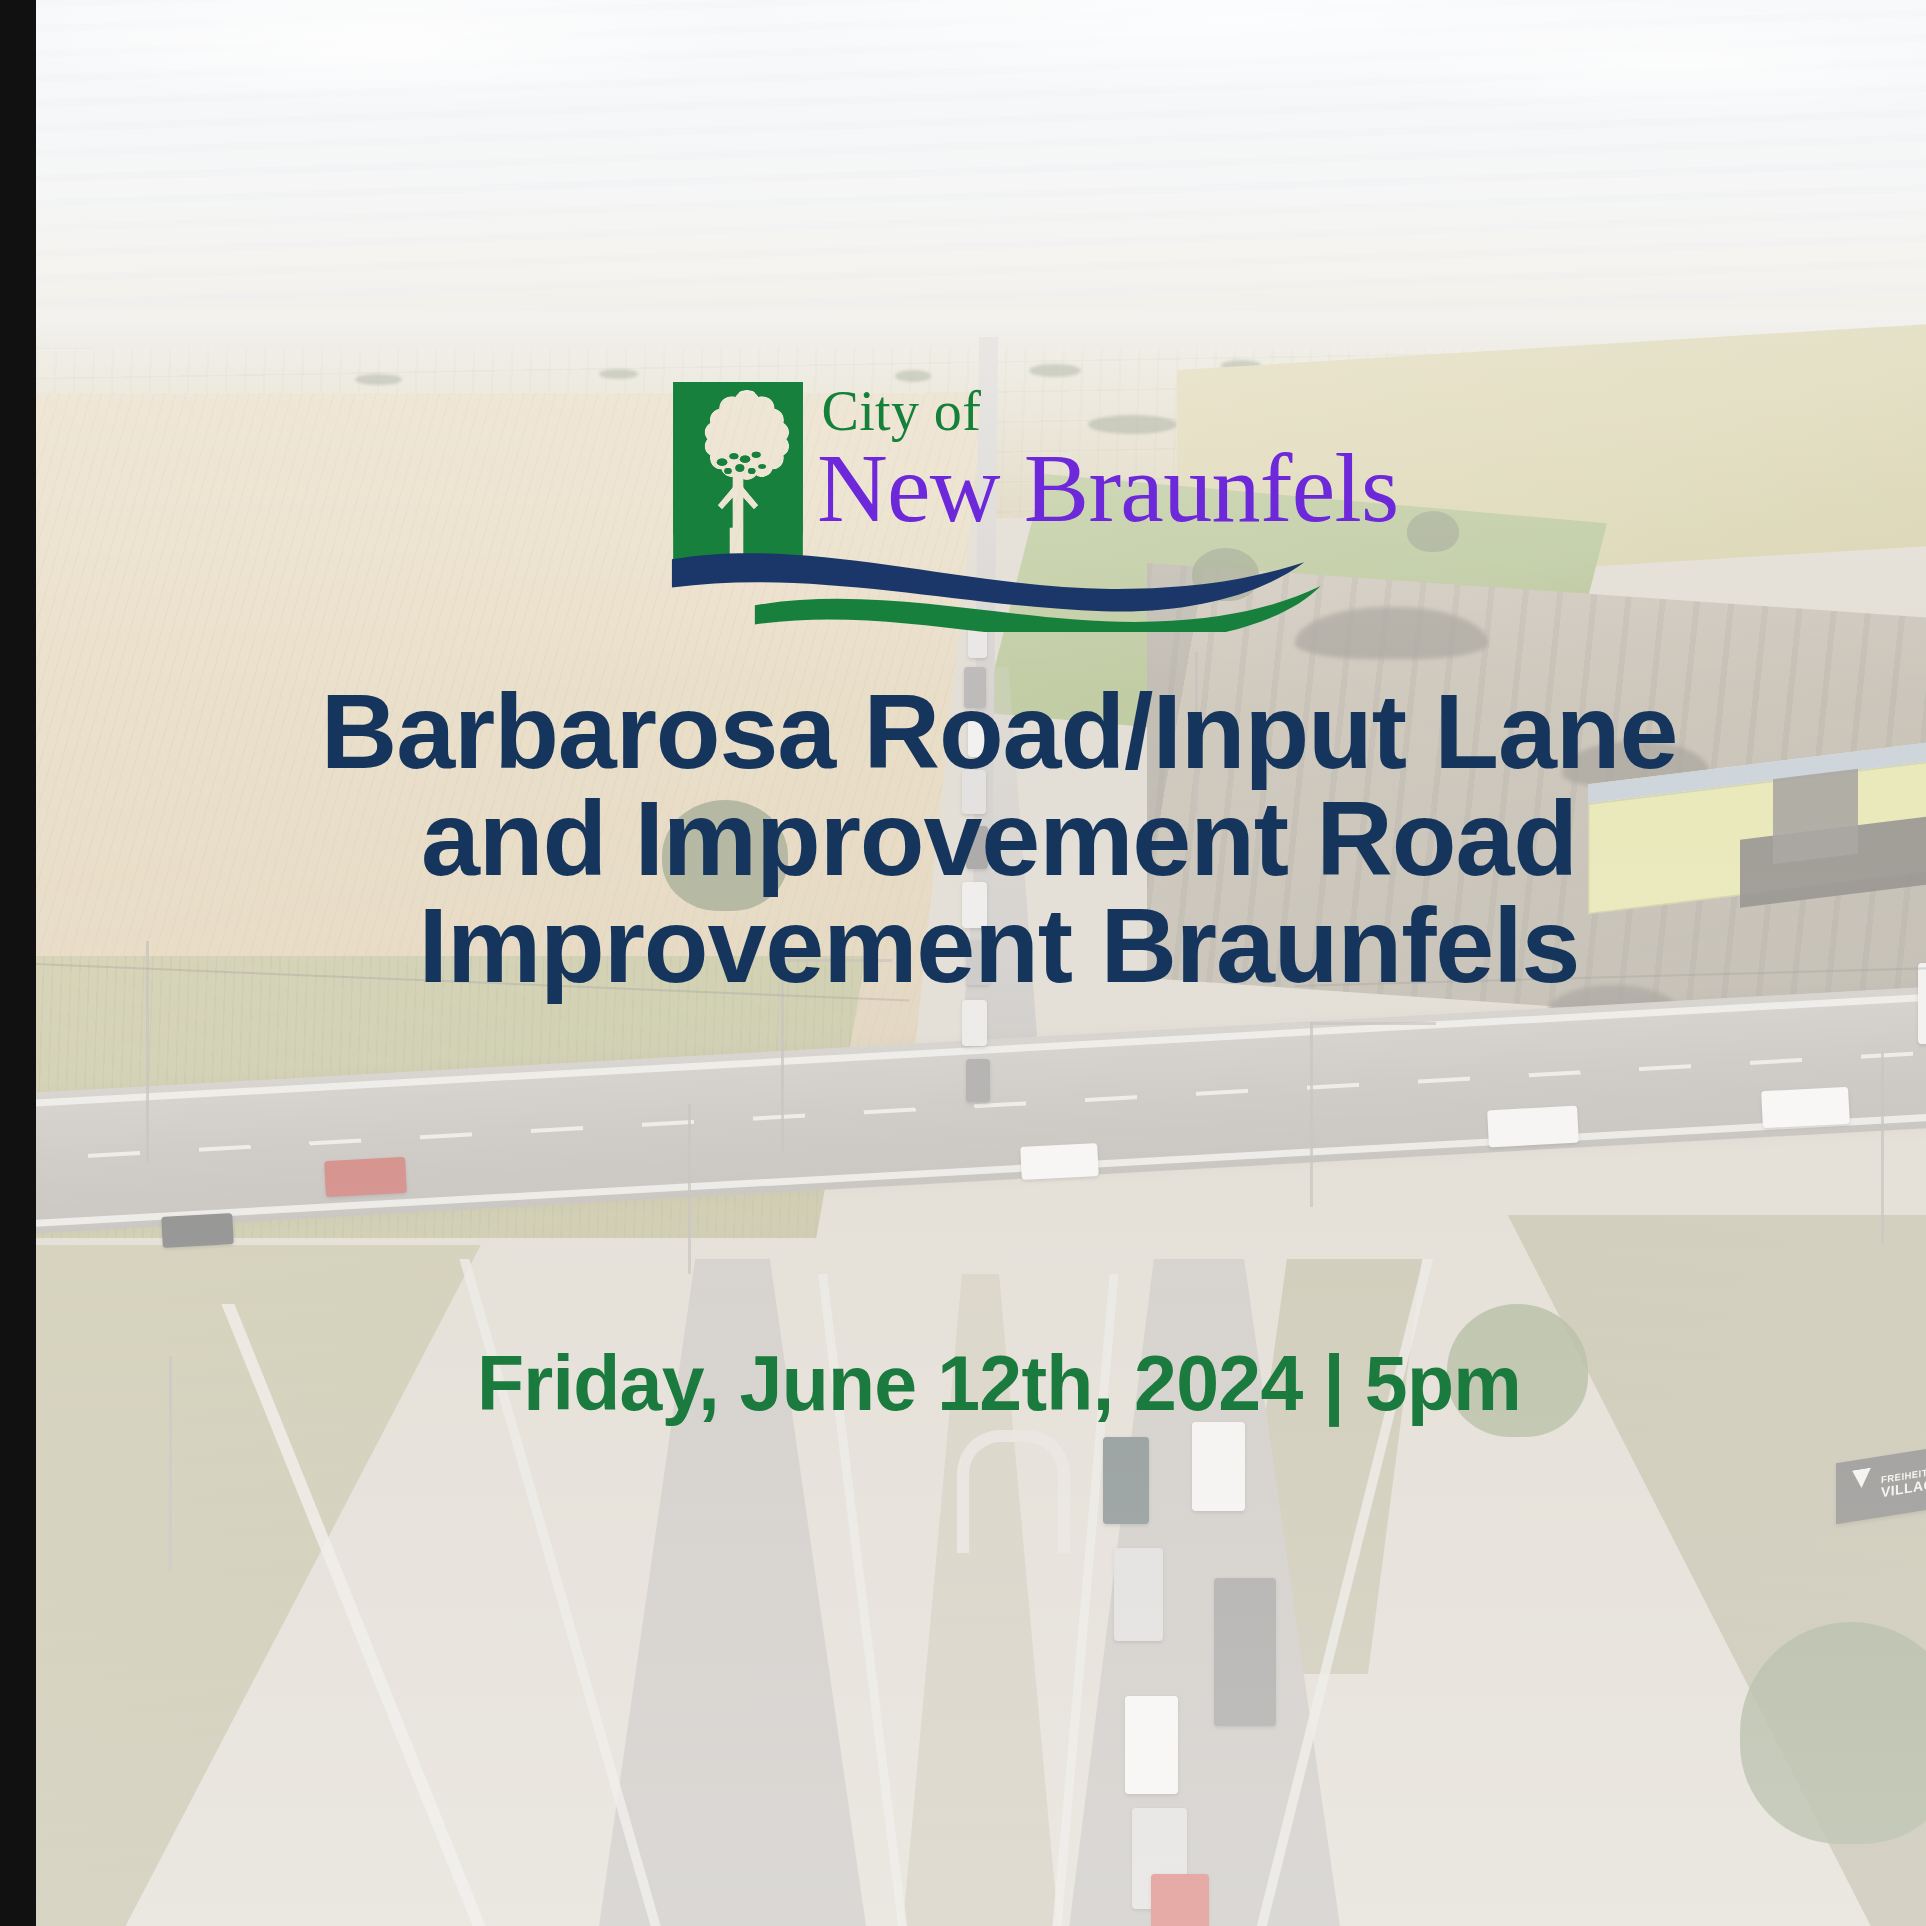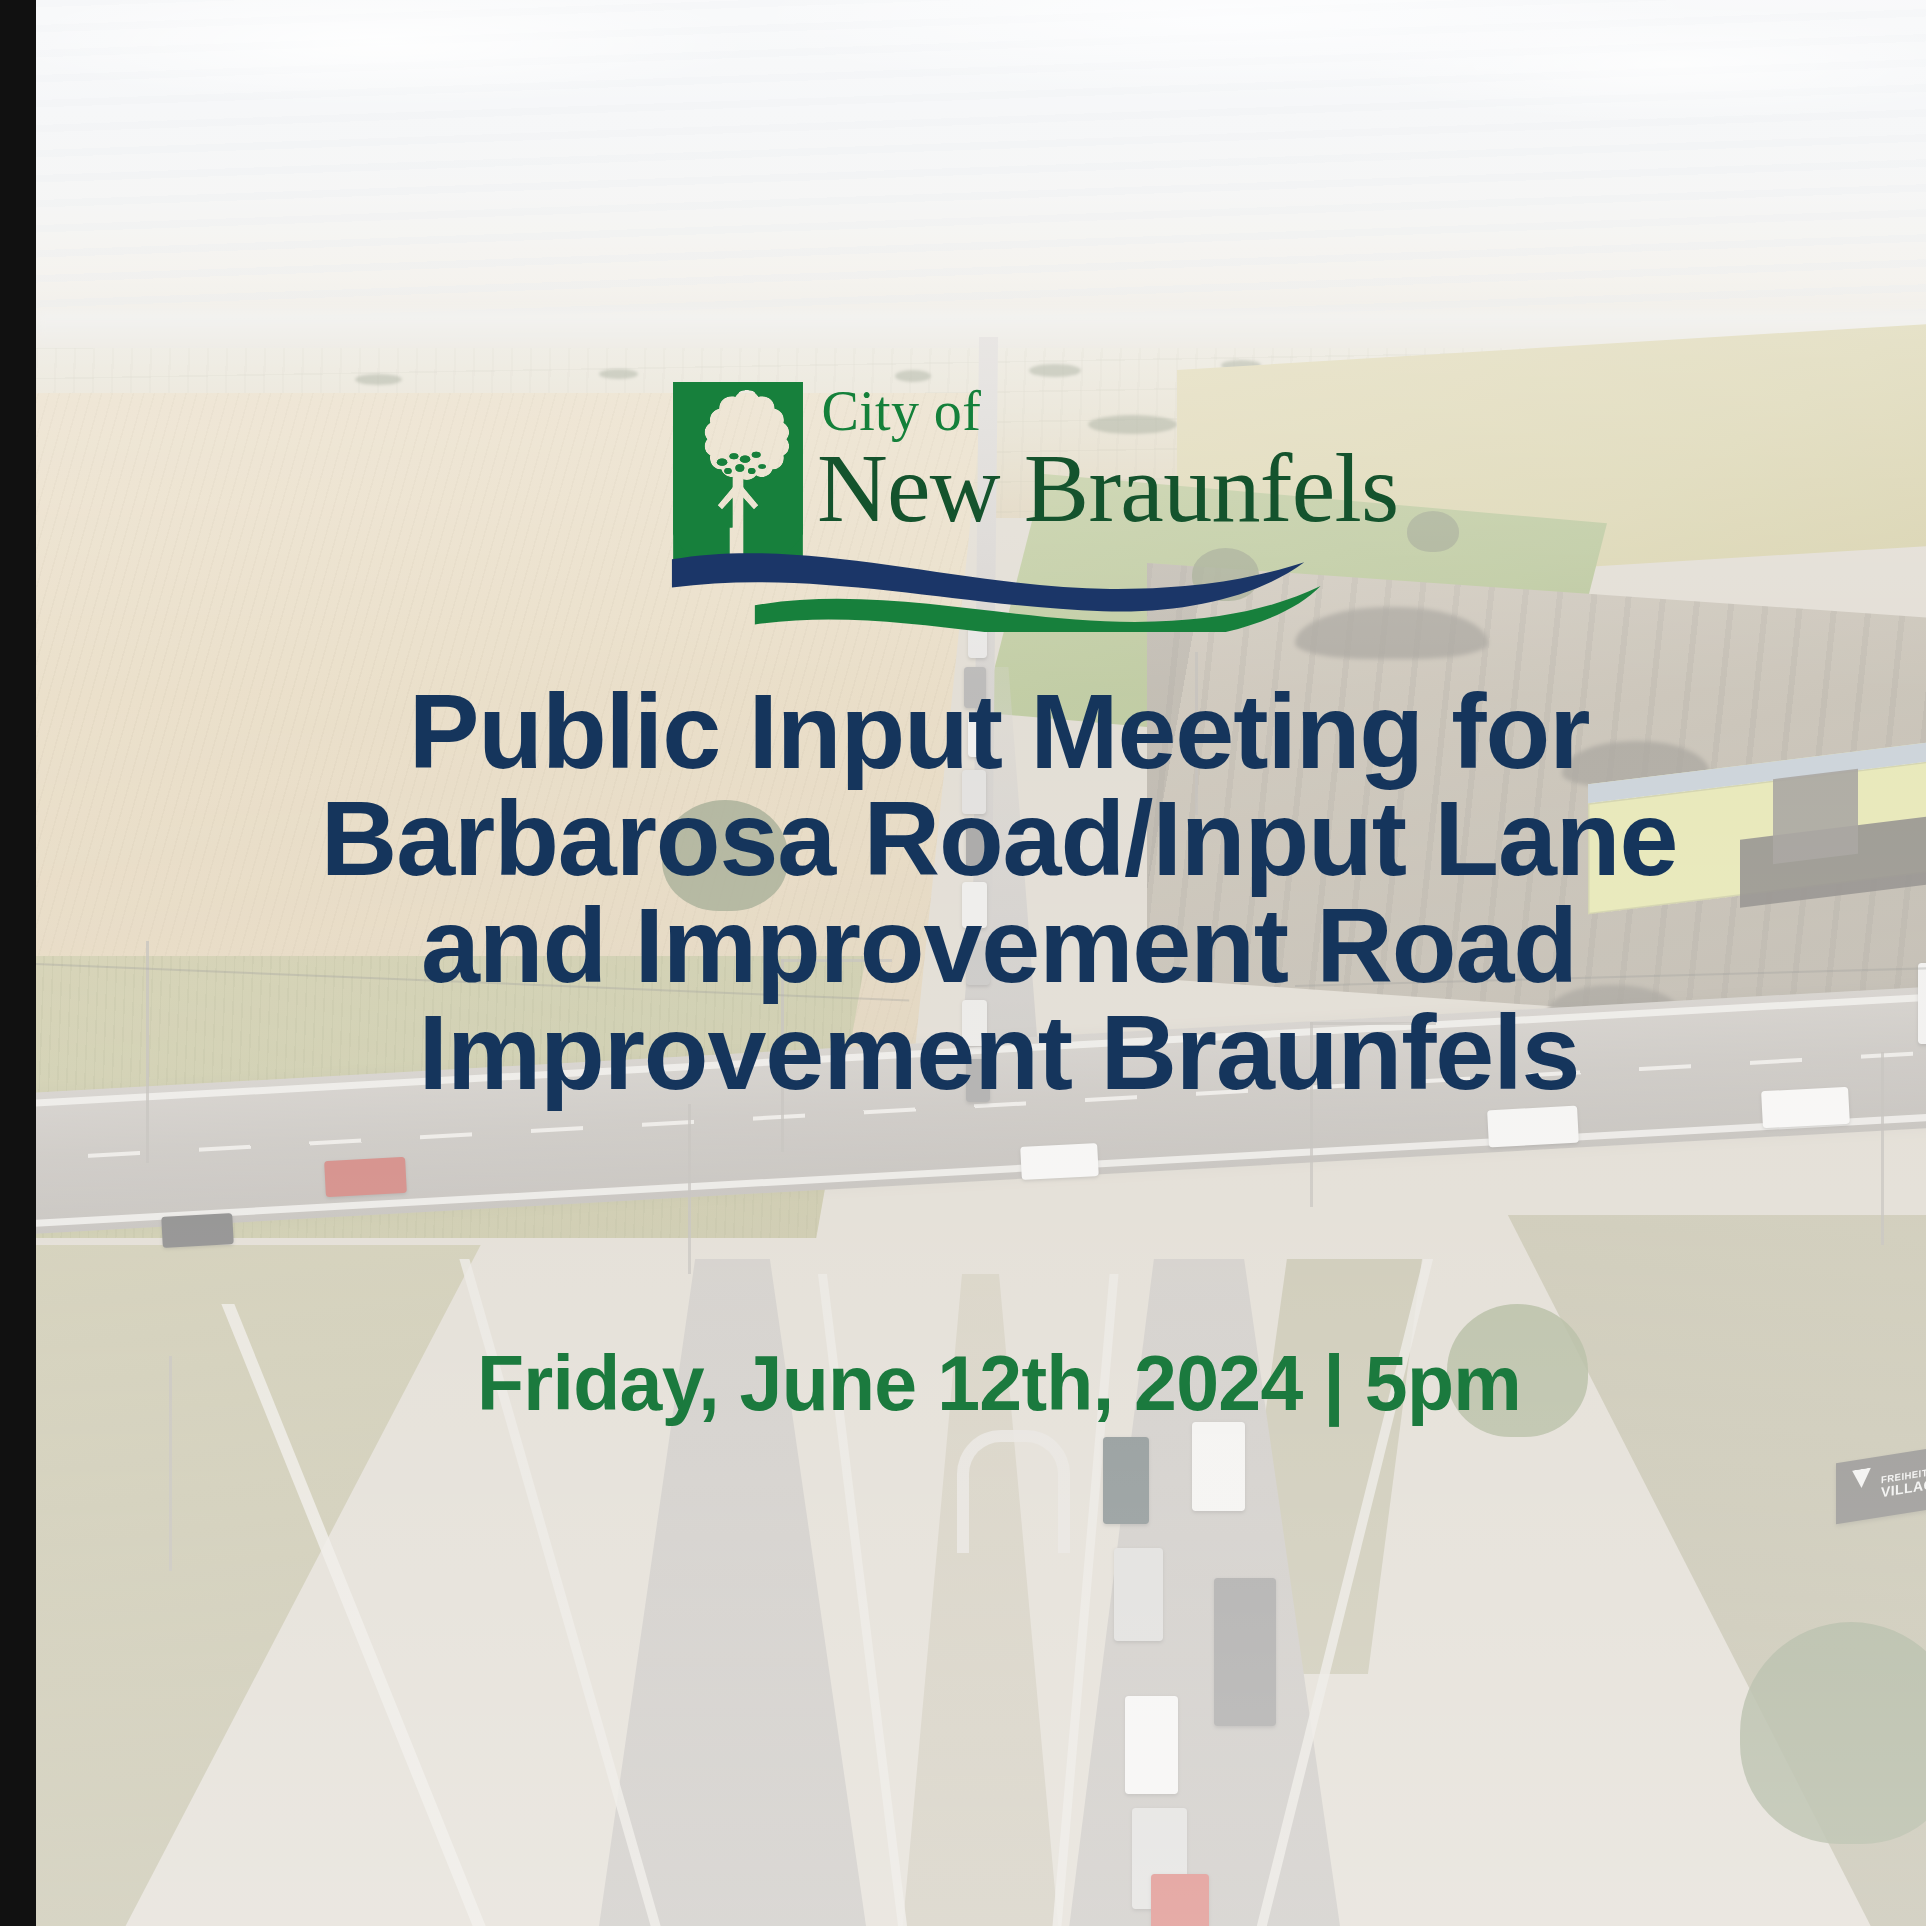--- a/index.html
+++ b/index.html
@@ -230,21 +230,21 @@
   .logo-words{
     position:absolute;left:144px;top:0;width:511px;
   }
   .logo-cityof{
     font-family:"Liberation Serif", serif;
     font-size:56px;line-height:59px;color:#14803a;letter-spacing:0.4px;
     margin-left:4.4px;
   }
   .logo-nb{
     font-family:"Liberation Serif", serif;
-    font-size:98px;line-height:95px;color:#14532d;letter-spacing:-0.7px;
+    font-size:98px;line-height:95px;color:#6d28d9;letter-spacing:-0.7px;
     white-space:nowrap;
   }
   .logo-swoosh{position:absolute;left:-7.4px;top:161px;width:659px;height:89px;}
 
   
   .headline{
     position:absolute;left:50%;top:678px;transform:translateX(-50%);
     width:1719px;text-align:center;
     color:#15355c;
     font-family:"Liberation Sans", sans-serif;
@@ -435,21 +435,20 @@
         <svg viewBox="0 0 890 120" width="659" height="89" aria-hidden="true">
           <path d="M8 22 C190 -10 400 60 600 62 C720 63 800 46 862 26
                    C800 72 700 96 590 92 C400 86 200 34 8 60 Z" fill="#1b3668"></path>
           <path d="M120 84 C300 54 480 112 660 106 C760 103 830 84 884 58
                    C840 104 740 134 630 134 C440 134 290 86 120 110 Z" fill="#17803c"></path>
         </svg>
       </div>
     </div>
 
     <div class="headline">
-      <span class="ln">Public Input Meeting for</span>
       <span class="ln">Barbarosa Road/Input Lane</span>
       <span class="ln">and Improvement Road</span>
       <span class="ln">Improvement Braunfels</span>
     </div>
 
     <div class="details">
       <span class="ln">Friday, June 12th, 2024 | 5pm</span>
     </div>
 
   </div>

